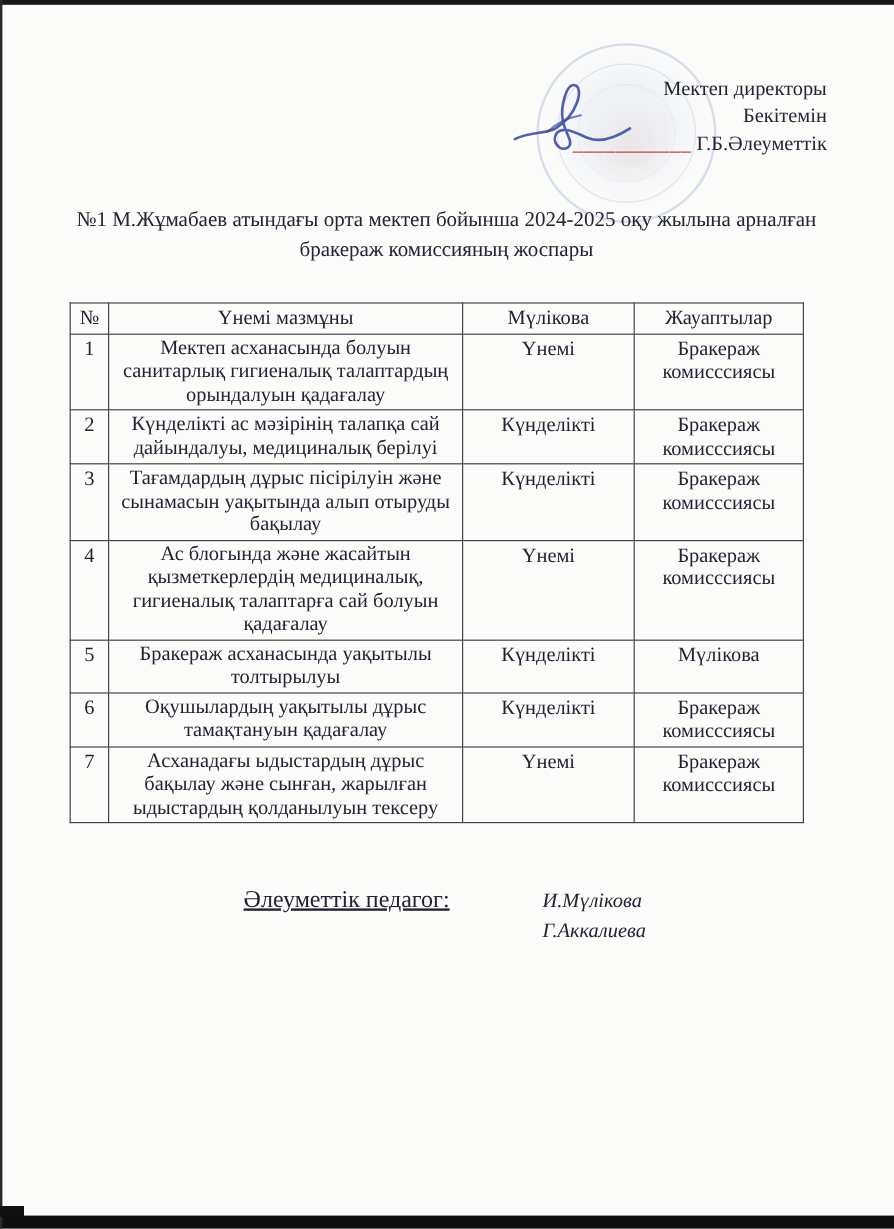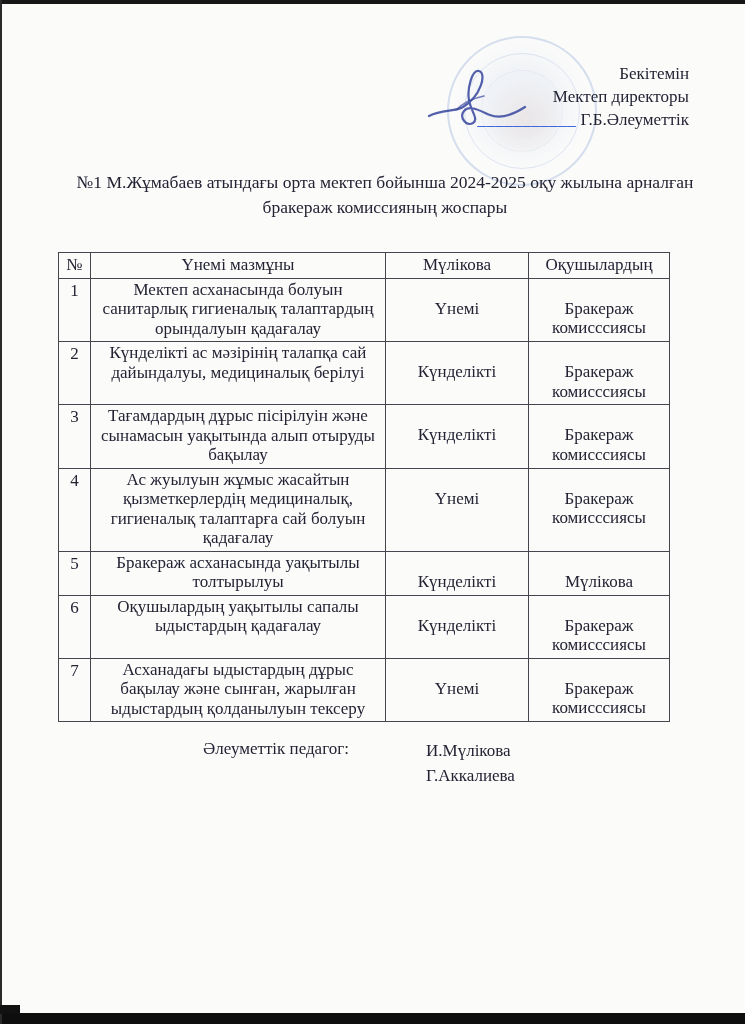--- a/index.html
+++ b/index.html
@@ -36,88 +36,88 @@
     background: radial-gradient(circle at 55% 60%, rgba(195,140,120,0.12), transparent 62%);
     border:1px dotted rgba(125,155,210,0.18);
   }
 
   
   .approval {
     position:absolute; top:62px; right:56px;
     text-align:right; font-size:17px; line-height:23px;
     white-space:nowrap;
   }
-  .approval .sig-line { letter-spacing:0.5px; color:#1d4ed8; }
+  .approval .sig-line { letter-spacing:0.5px; color:#b91c1c; }
 
   
   .signature-svg { position:absolute; left:426px; top:66px; width:104px; height:68px; }
 
   
   .doc-title {
     position:absolute; left:62px; top:170px; width:620px;
-    text-align:center; font-size:17.5px; line-height:24.5px;margin-left:13px;
+    text-align:center; font-size:17.5px; line-height:24.5px;
   }
 
   
   table.plan {
     position:absolute; left:58px; top:252px; width:611px;
     border-collapse:collapse; table-layout:fixed;
   }
   .plan th, .plan td {
     border:1.6px solid #45454e;
     font-size:17px; line-height:19.5px;
     text-align:center; vertical-align:top;
     padding:1px 5px 3px;
     font-weight:normal;
     overflow:hidden;
   }
   .plan th { height:24px; padding-top:2px; }
   .plan td.cell-no { padding-top:2px; }
-  .plan td.cell-term, .plan td.cell-resp { padding-top:20px; }
+  .plan td.cell-term, .plan td.cell-resp { padding-top:2px; }
 
   
-  .footer-label { position:absolute; left:203px; top:739px; font-size:17px; }
-  .footer-names { position:absolute; left:426px; top:739px; font-size:17px; line-height:24.5px; }
+  .footer-label { position:absolute; left:203px; top:739px; font-size:20px;text-decoration:underline; }
+  .footer-names { position:absolute; left:452px; top:739px; font-size:17px; line-height:24.5px;font-style:italic; }
 </style>
 </head>
 <body>
 
 <div class="edge-top"></div>
 <div class="edge-bottom"></div>
 <div class="edge-left"></div>
 <div class="edge-notch"></div>
 
 <div class="stamp"></div>
 
 <svg class="signature-svg" viewBox="0 0 104 68" xmlns="http://www.w3.org/2000/svg">
   <path d="M 3 50 C 16 43 29 46 37 41 C 55 30 61 7 53 5 C 46 3 41 23 43 34 C 45 46 53 53 47 57 C 40 61 33 51 38 45 C 44 38 56 46 64 49 C 74 53 85 50 99 41" fill="none" stroke="#3b4aa0" stroke-width="2.2" stroke-linecap="round" opacity="0.88"></path>
   <path d="M 30 44 C 38 36 48 32 58 30" fill="none" stroke="#3b4aa0" stroke-width="1.6" stroke-linecap="round" opacity="0.7"></path>
 </svg>
 
 <div class="approval">
+  <div>Мектеп директоры</div>
   <div>Бекітемін</div>
-  <div>Мектеп директоры</div>
   <div><span class="sig-line">___________</span> <span>Г.Б.Әлеуметтік</span></div>
 </div>
 
 <div class="doc-title">№1 М.Жұмабаев атындағы орта мектеп бойынша 2024-2025 оқу жылына арналған бракераж комиссияның жоспары</div>
 
 <table class="plan">
   <colgroup>
     <col style="width:32px">
       <col style="width:295px">
       <col style="width:143px">
       <col style="width:141px">
   </colgroup>
   <thead>
     <tr>
       <th>№</th>
       <th>Үнемі мазмұны</th>
       <th>Мүлікова</th>
-      <th>Оқушылардың</th>
+      <th>Жауаптылар</th>
     </tr>
   </thead>
   <tbody>
 
       <tr>
         <td class="cell-no">1</td>
         <td class="cell-content">Мектеп асханасында болуын санитарлық гигиеналық талаптардың орындалуын қадағалау</td>
         <td class="cell-term">Үнемі</td>
         <td class="cell-resp">Бракераж комисссиясы</td>
       </tr>
@@ -131,35 +131,35 @@
 
       <tr>
         <td class="cell-no">3</td>
         <td class="cell-content">Тағамдардың дұрыс пісірілуін және сынамасын уақытында алып отыруды бақылау</td>
         <td class="cell-term">Күнделікті</td>
         <td class="cell-resp">Бракераж комисссиясы</td>
       </tr>
 
       <tr>
         <td class="cell-no">4</td>
-        <td class="cell-content">Ас жуылуын жұмыс жасайтын қызметкерлердің медициналық, гигиеналық талаптарға сай болуын қадағалау</td>
+        <td class="cell-content">Ас блогында және жасайтын қызметкерлердің медициналық, гигиеналық талаптарға сай болуын қадағалау</td>
         <td class="cell-term">Үнемі</td>
         <td class="cell-resp">Бракераж комисссиясы</td>
       </tr>
 
       <tr>
         <td class="cell-no">5</td>
         <td class="cell-content">Бракераж асханасында уақытылы толтырылуы</td>
         <td class="cell-term">Күнделікті</td>
         <td class="cell-resp">Мүлікова</td>
       </tr>
 
       <tr>
         <td class="cell-no">6</td>
-        <td class="cell-content">Оқушылардың уақытылы сапалы ыдыстардың қадағалау</td>
+        <td class="cell-content">Оқушылардың уақытылы дұрыс тамақтануын қадағалау</td>
         <td class="cell-term">Күнделікті</td>
         <td class="cell-resp">Бракераж комисссиясы</td>
       </tr>
 
       <tr>
         <td class="cell-no">7</td>
         <td class="cell-content">Асханадағы ыдыстардың дұрыс бақылау және сынған, жарылған ыдыстардың қолданылуын тексеру</td>
         <td class="cell-term">Үнемі</td>
         <td class="cell-resp">Бракераж комисссиясы</td>
       </tr>

